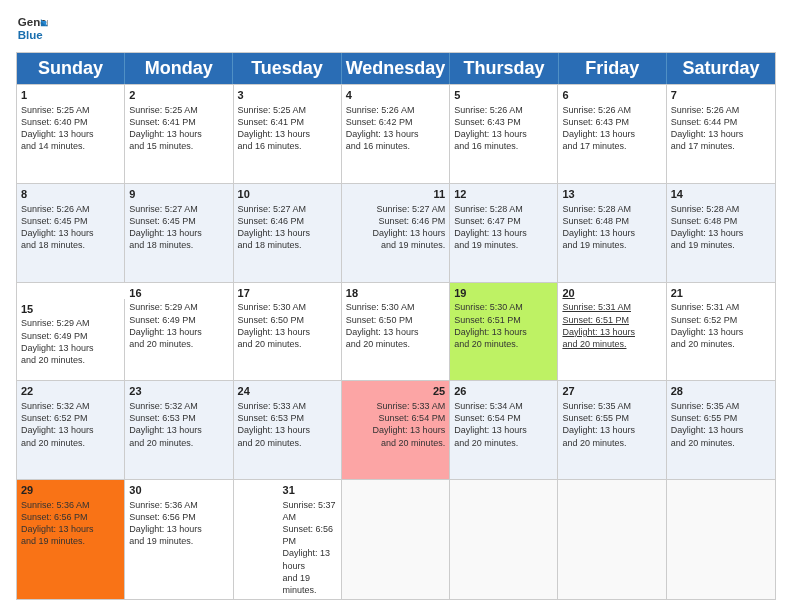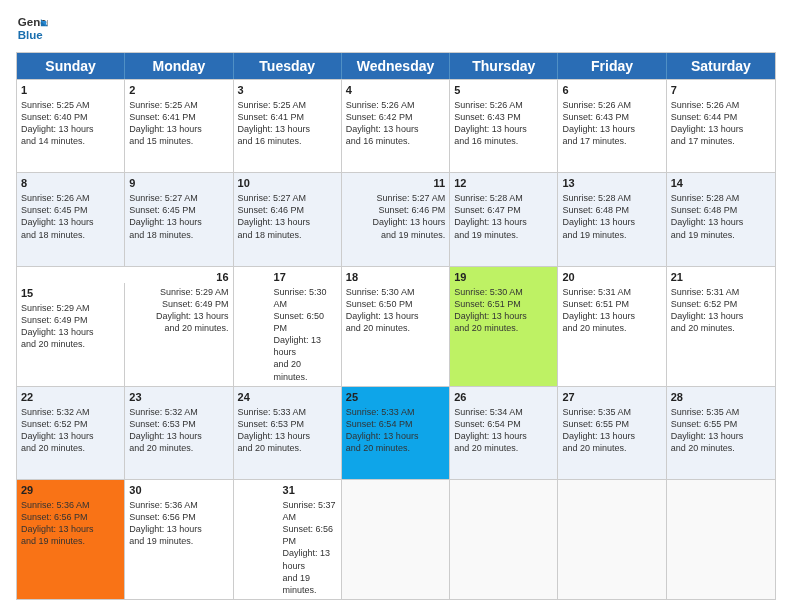--- a/index.html
+++ b/index.html
@@ -51,21 +51,21 @@
       flex-direction: column;
       border: 1px solid #ccc;
     }
     .cal-header {
       display: grid;
       grid-template-columns: repeat(7, 1fr);
       background: #2a6db5;
     }
     .cal-header-cell {
       color: #fff;
-      font-size: 14px;
+      font-size: 18px;
       font-weight: bold;
       padding: 5px 4px;
       text-align: center;
       border-right: 1px solid #5090c5;
     }
     .cal-header-cell:last-child { border-right: none; }
     .cal-body {
       display: flex;
       flex-direction: column;
       flex: 1;
@@ -140,32 +140,32 @@
           <div class="cal-cell" style="background: rgb(237, 242, 249);"><span class="day-num">8</span>Sunrise: 5:26 AM<br>Sunset: 6:45 PM<br>Daylight: 13 hours<br>and 18 minutes.<br></div>
           <div class="cal-cell" style="background: rgb(237, 242, 249);"><span class="day-num">9</span>Sunrise: 5:27 AM<br>Sunset: 6:45 PM<br>Daylight: 13 hours<br>and 18 minutes.<br></div>
           <div class="cal-cell" style="background: rgb(237, 242, 249);"><span class="day-num">10</span>Sunrise: 5:27 AM<br>Sunset: 6:46 PM<br>Daylight: 13 hours<br>and 18 minutes.<br></div>
           <div class="cal-cell" style="background: rgb(237, 242, 249); text-align: right;"><span class="day-num">11</span>Sunrise: 5:27 AM<br>Sunset: 6:46 PM<br>Daylight: 13 hours<br>and 19 minutes.<br></div>
           <div class="cal-cell" style="background: rgb(237, 242, 249);"><span class="day-num">12</span>Sunrise: 5:28 AM<br>Sunset: 6:47 PM<br>Daylight: 13 hours<br>and 19 minutes.<br></div>
           <div class="cal-cell" style="background: rgb(237, 242, 249);"><span class="day-num">13</span>Sunrise: 5:28 AM<br>Sunset: 6:48 PM<br>Daylight: 13 hours<br>and 19 minutes.<br></div>
           <div class="cal-cell" style="background: rgb(237, 242, 249);"><span class="day-num">14</span>Sunrise: 5:28 AM<br>Sunset: 6:48 PM<br>Daylight: 13 hours<br>and 19 minutes.<br></div>
         </div>
         <div class="cal-row">
           <div class="cal-cell" style="background: rgb(255, 255, 255); margin-top: 16px;"><span class="day-num">15</span>Sunrise: 5:29 AM<br>Sunset: 6:49 PM<br>Daylight: 13 hours<br>and 20 minutes.<br></div>
-          <div class="cal-cell" style="background: rgb(255, 255, 255); text-align: right;"><span class="day-num">16</span>Sunrise: 5:29 AM<br>Sunset: 6:49 PM<br>Daylight: 13 hours<br>and 20 minutes.<br></div>
-          <div class="cal-cell" style="background: rgb(255, 255, 255); margin-left: 36px;"><span class="day-num">17</span>Sunrise: 5:30 AM<br>Sunset: 6:50 PM<br>Daylight: 13 hours<br>and 20 minutes.<br></div>
+          <div class="cal-cell" style="background: rgb(255, 255, 255);"><span class="day-num">16</span>Sunrise: 5:29 AM<br>Sunset: 6:49 PM<br>Daylight: 13 hours<br>and 20 minutes.<br></div>
+          <div class="cal-cell" style="background: rgb(255, 255, 255);"><span class="day-num">17</span>Sunrise: 5:30 AM<br>Sunset: 6:50 PM<br>Daylight: 13 hours<br>and 20 minutes.<br></div>
           <div class="cal-cell" style="background: rgb(255, 255, 255);"><span class="day-num">18</span>Sunrise: 5:30 AM<br>Sunset: 6:50 PM<br>Daylight: 13 hours<br>and 20 minutes.<br></div>
           <div class="cal-cell" style="background: #bef264;"><span class="day-num">19</span>Sunrise: 5:30 AM<br>Sunset: 6:51 PM<br>Daylight: 13 hours<br>and 20 minutes.<br></div>
-          <div class="cal-cell" style="background: rgb(255, 255, 255);"><span class="day-num">20</span>Sunrise: 5:31 AM<br>Sunset: 6:51 PM<br>Daylight: 13 hours<br>and 20 minutes.<br></div>
+          <div class="cal-cell" style="background: rgb(255, 255, 255); text-decoration: underline;"><span class="day-num">20</span>Sunrise: 5:31 AM<br>Sunset: 6:51 PM<br>Daylight: 13 hours<br>and 20 minutes.<br></div>
           <div class="cal-cell" style="background: rgb(255, 255, 255);"><span class="day-num">21</span>Sunrise: 5:31 AM<br>Sunset: 6:52 PM<br>Daylight: 13 hours<br>and 20 minutes.<br></div>
         </div>
         <div class="cal-row">
           <div class="cal-cell" style="background: rgb(237, 242, 249);"><span class="day-num">22</span>Sunrise: 5:32 AM<br>Sunset: 6:52 PM<br>Daylight: 13 hours<br>and 20 minutes.<br></div>
           <div class="cal-cell" style="background: rgb(237, 242, 249);"><span class="day-num">23</span>Sunrise: 5:32 AM<br>Sunset: 6:53 PM<br>Daylight: 13 hours<br>and 20 minutes.<br></div>
           <div class="cal-cell" style="background: rgb(237, 242, 249);"><span class="day-num">24</span>Sunrise: 5:33 AM<br>Sunset: 6:53 PM<br>Daylight: 13 hours<br>and 20 minutes.<br></div>
-          <div class="cal-cell" style="background: #0ea5e9;"><span class="day-num">25</span>Sunrise: 5:33 AM<br>Sunset: 6:54 PM<br>Daylight: 13 hours<br>and 20 minutes.<br></div>
+          <div class="cal-cell" style="background: #fca5a5; text-align: right;"><span class="day-num">25</span>Sunrise: 5:33 AM<br>Sunset: 6:54 PM<br>Daylight: 13 hours<br>and 20 minutes.<br></div>
           <div class="cal-cell" style="background: rgb(237, 242, 249);"><span class="day-num">26</span>Sunrise: 5:34 AM<br>Sunset: 6:54 PM<br>Daylight: 13 hours<br>and 20 minutes.<br></div>
           <div class="cal-cell" style="background: rgb(237, 242, 249);"><span class="day-num">27</span>Sunrise: 5:35 AM<br>Sunset: 6:55 PM<br>Daylight: 13 hours<br>and 20 minutes.<br></div>
           <div class="cal-cell" style="background: rgb(237, 242, 249);"><span class="day-num">28</span>Sunrise: 5:35 AM<br>Sunset: 6:55 PM<br>Daylight: 13 hours<br>and 20 minutes.<br></div>
         </div>
         <div class="cal-row">
           <div class="cal-cell" style="background: #f97316;"><span class="day-num">29</span>Sunrise: 5:36 AM<br>Sunset: 6:56 PM<br>Daylight: 13 hours<br>and 19 minutes.<br></div>
           <div class="cal-cell" style="background: rgb(255, 255, 255);"><span class="day-num">30</span>Sunrise: 5:36 AM<br>Sunset: 6:56 PM<br>Daylight: 13 hours<br>and 19 minutes.<br></div>
           <div class="cal-cell" style="background: rgb(255, 255, 255); margin-left: 45px;"><span class="day-num">31</span>Sunrise: 5:37 AM<br>Sunset: 6:56 PM<br>Daylight: 13 hours<br>and 19 minutes.<br></div>
           <div class="cal-cell empty"></div>
           <div class="cal-cell empty"></div>

